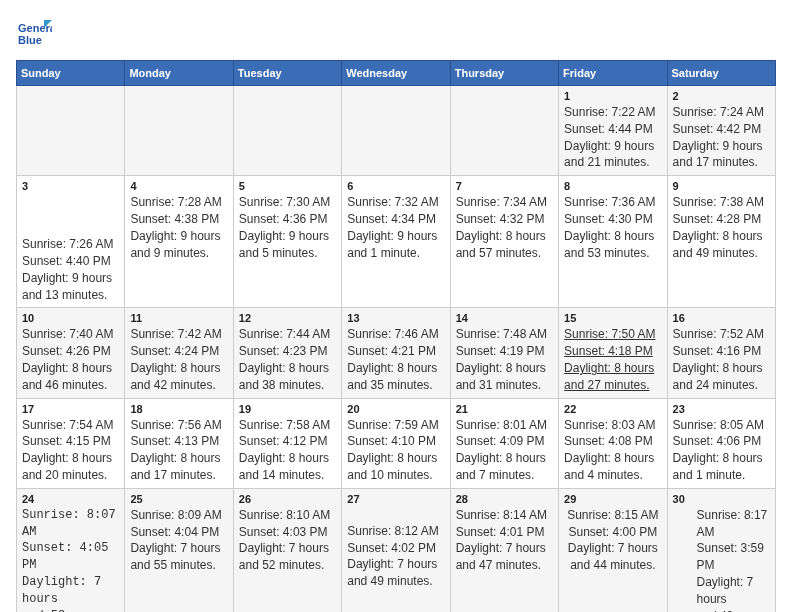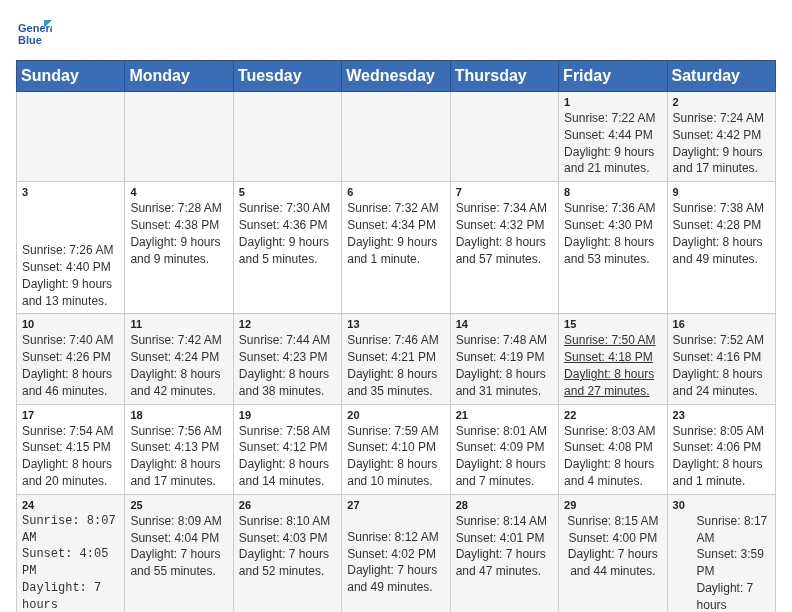--- a/index.html
+++ b/index.html
@@ -38,21 +38,21 @@
       color: #555;
     }
     table {
       width: 100%;
       border-collapse: collapse;
       table-layout: fixed;
     }
     thead tr th {
       background-color: #3a6db5;
       color: #fff;
-      font-size: 16px;
+      font-size: 11px;
       font-weight: bold;
       padding: 6px 4px;
       text-align: left;
       border: 1px solid #2a5090;
     }
     tbody tr td {
       vertical-align: top;
       border: 1px solid #ccc;
       padding: 4px 5px;
       font-size: 10px;

